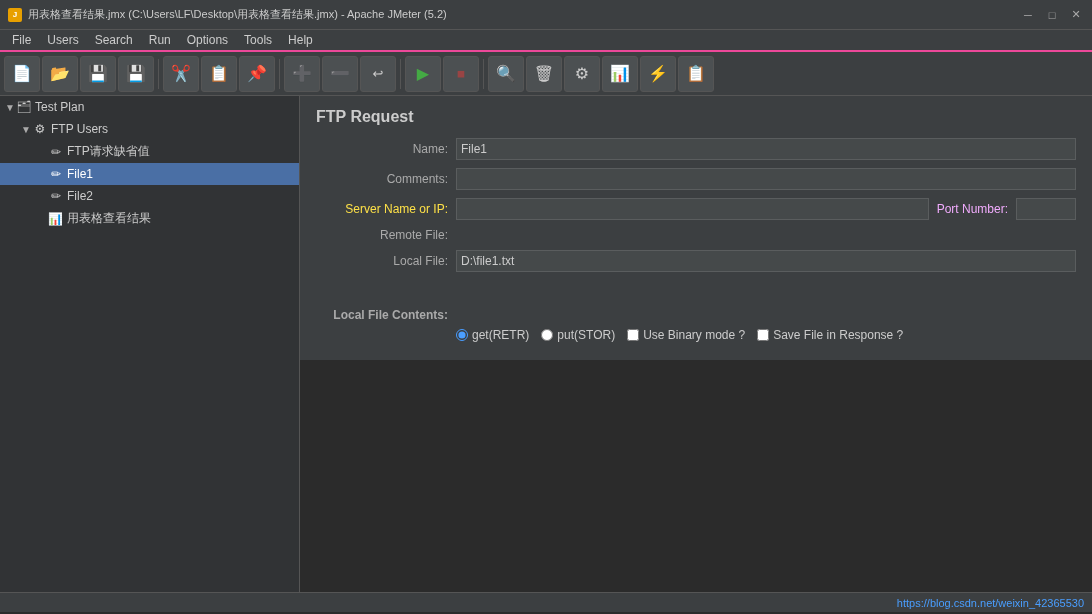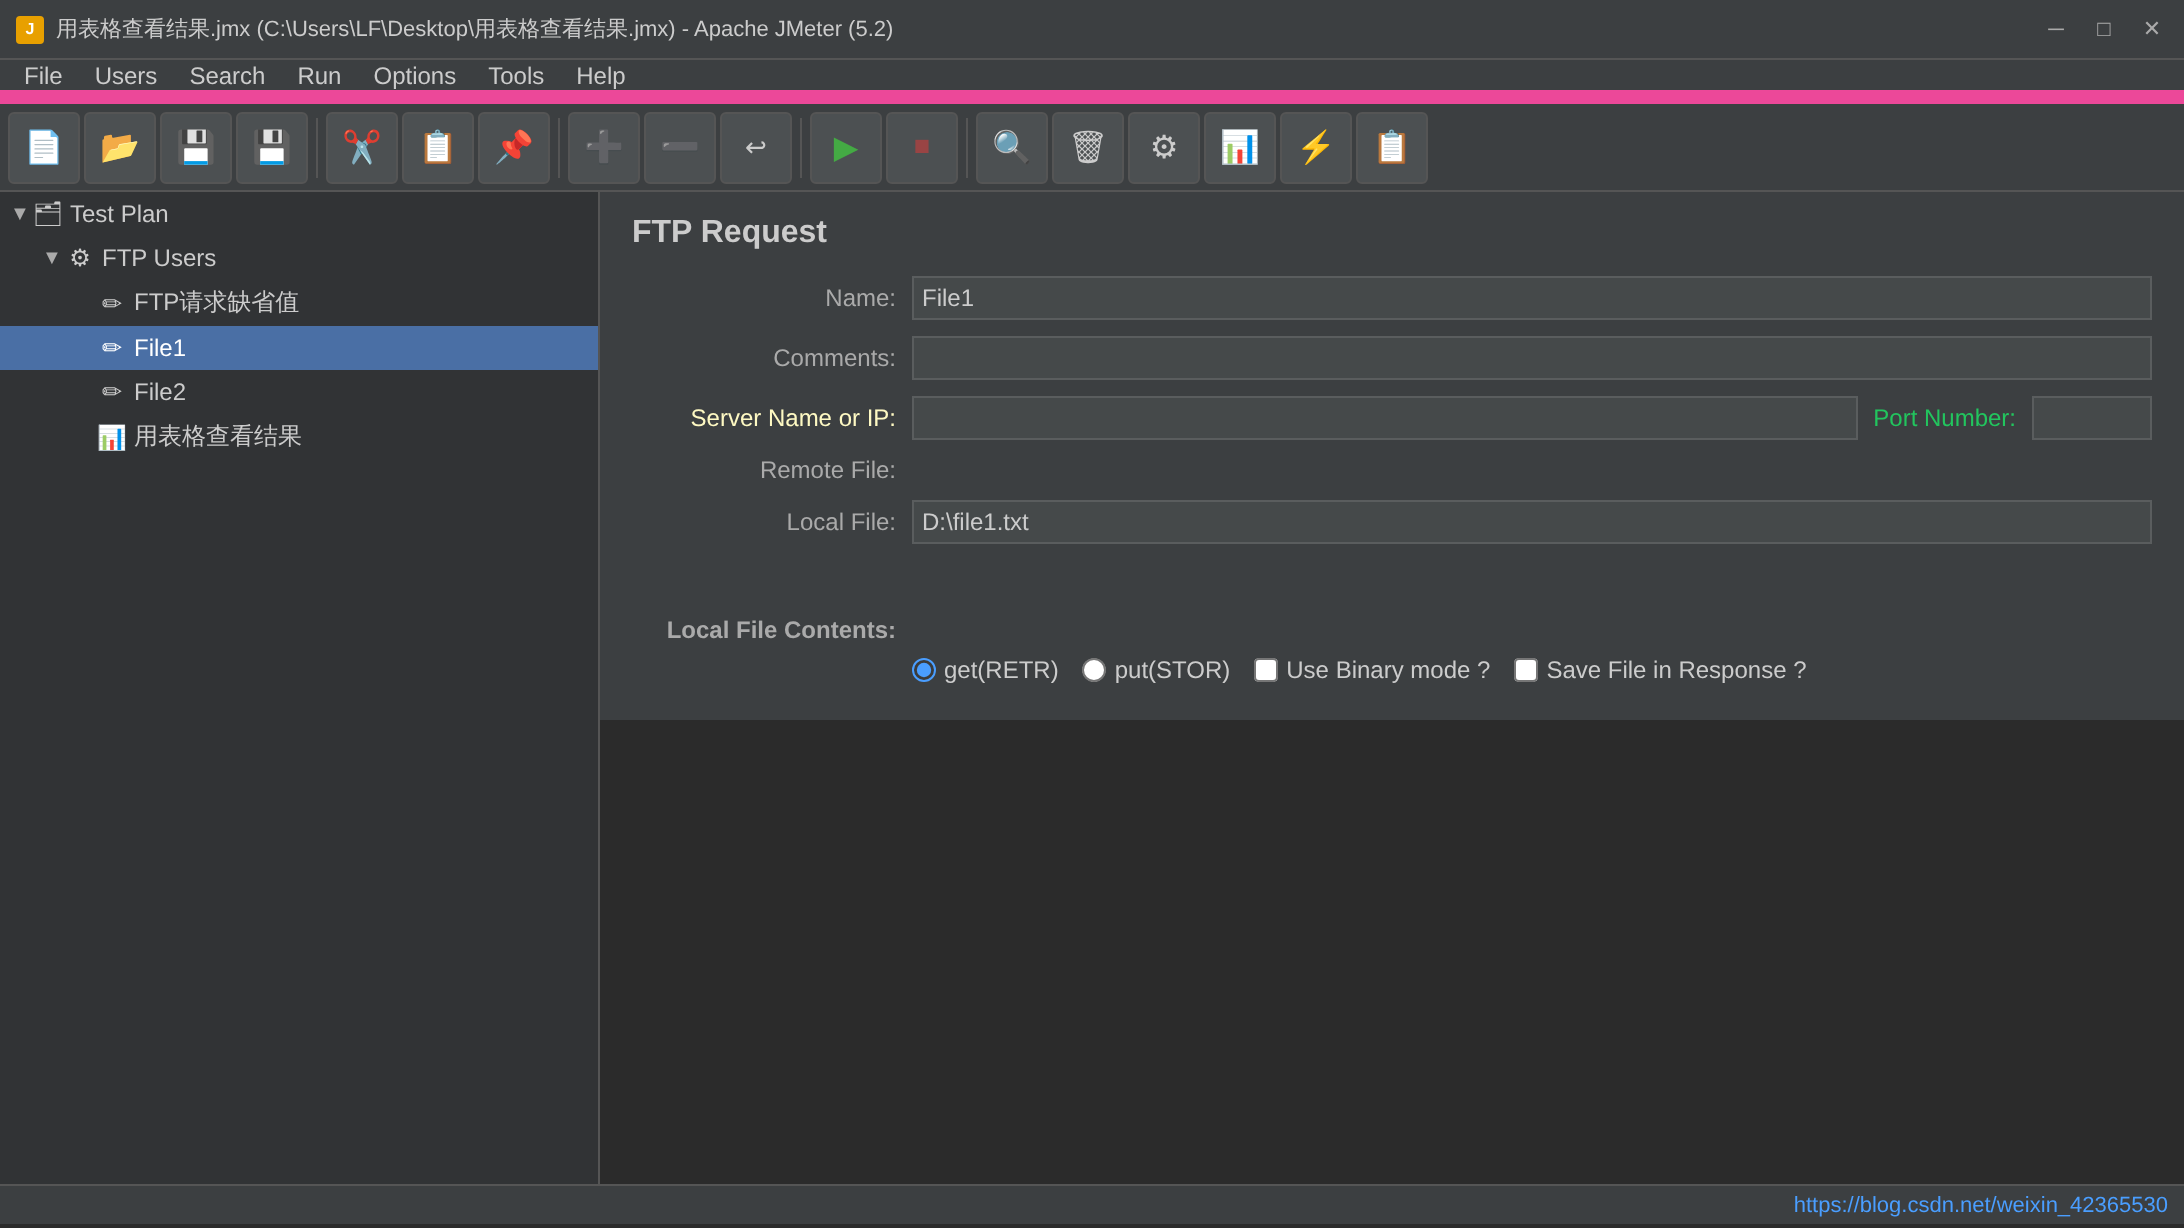--- a/index.html
+++ b/index.html
@@ -41,21 +41,21 @@
       display: flex; align-items: center; justify-content: center;
       cursor: pointer; font-size: 11px; color: #aaa;
     }
 
     
     .menu-bar {
       height: 22px;
       background: #3c3f41;
       display: flex;
       align-items: center;
-      border-bottom: 7px solid #ec4899;
+      border-bottom: 2px solid #ec4899;
       padding: 0 4px;
     }
     .menu-item {
       padding: 2px 8px;
       color: #ccc;
       font-size: 12px;
       cursor: pointer;
     }
 
     
@@ -166,39 +166,39 @@
       font-size: 12px;
       outline: none;
     }
 
     .server-row {
       display: flex;
       align-items: center;
       margin-bottom: 8px;
     }
     .server-label {
-      color: #fef9c3;
+      color: #fde047;
       font-size: 12px;
       width: 140px;
       flex-shrink: 0;
       text-align: right;
       padding-right: 8px;
     }
     .server-input {
       flex: 1;
       height: 22px;
       background: #45494a;
       border: 1px solid #5a5d5e;
       color: #ccc;
       padding: 2px 4px;
       font-size: 12px;
       outline: none;
     }
     .port-label {
-      color: #22c55e;
+      color: #f0abfc;
       font-size: 12px;
       padding: 0 8px;
       white-space: nowrap;
     }
     .port-input {
       width: 60px;
       height: 22px;
       background: #45494a;
       border: 1px solid #5a5d5e;
       color: #ccc;

